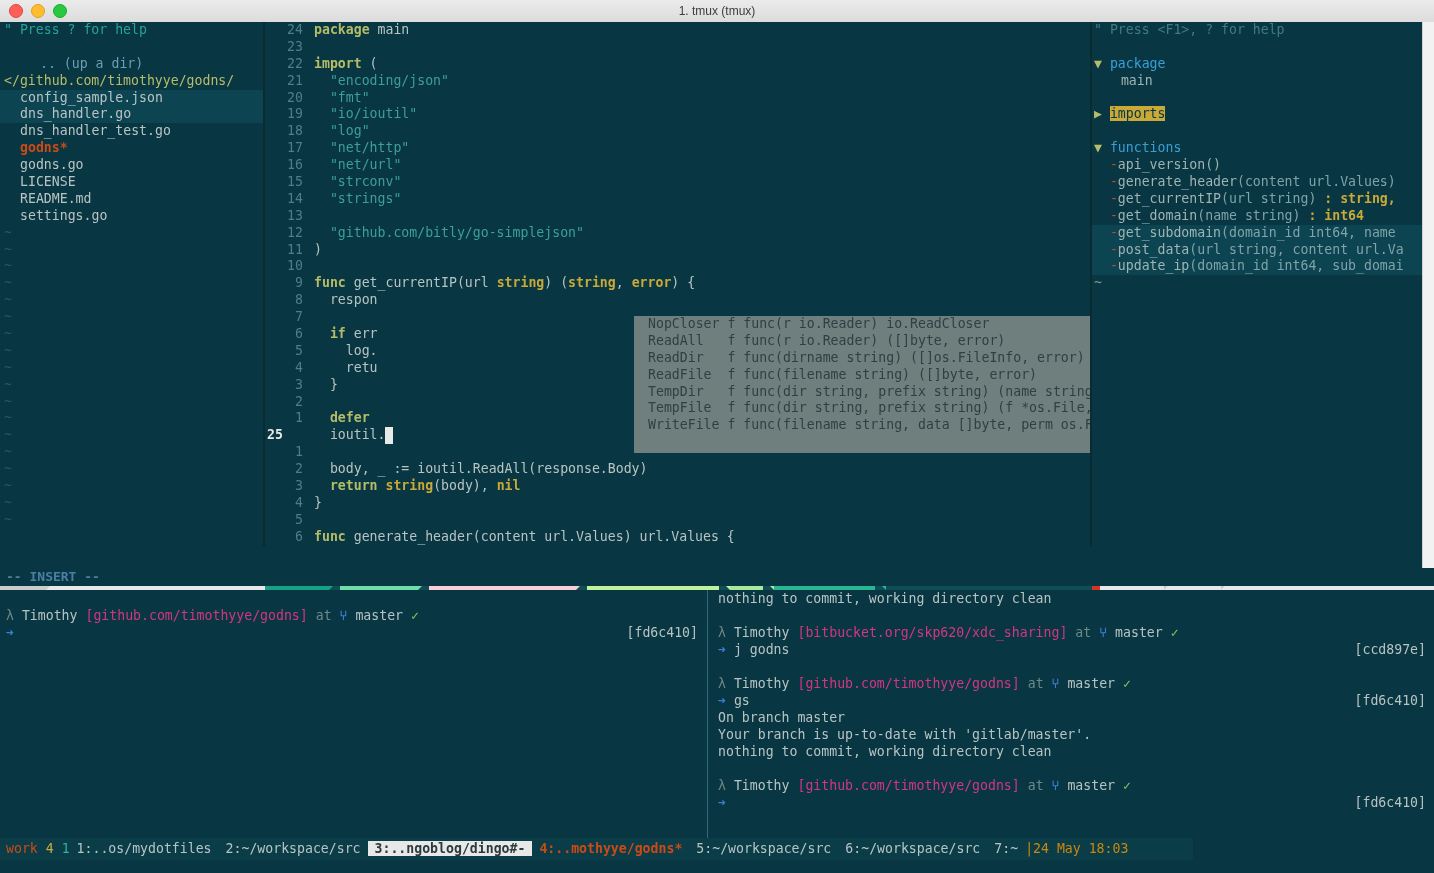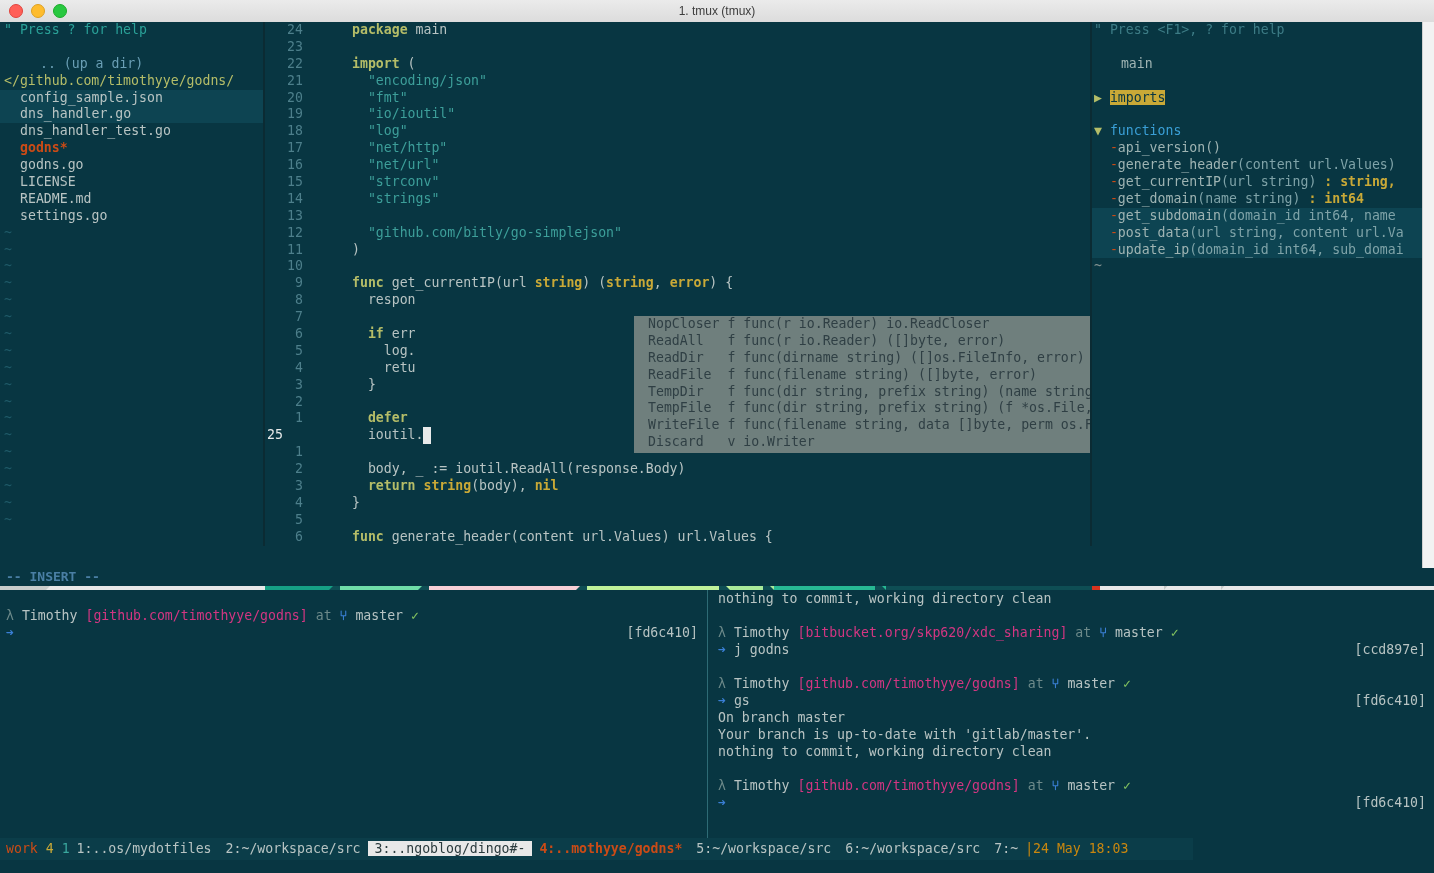--- a/index.html
+++ b/index.html
@@ -35,23 +35,23 @@
   .c-exec{color:#cb4b16;font-weight:bold;}
   .c-tilde{color:#1f5a68;}
   .nerd-sel{background:#0d4452;}
 
   .vsplit{position:absolute;top:0;width:2px;height:524px;background:#0b2b33;}
 
   
   .code{position:absolute;left:265px;top:0;width:825px;height:524px;background:#083642;overflow:hidden;}
   .cl{height:16.9px;line-height:16.9px;white-space:pre;}
   .num{display:inline-block;width:38px;text-align:right;color:#4d7f8b;}
-  .num.cur{color:#e8eaea;font-weight:normal;text-align:left;padding-left:2px;width:36px;}
+  .num.cur{color:#e8eaea;font-weight:bold;text-align:left;padding-left:2px;width:36px;}
   .gut{display:inline-block;width:11px;background:#0a3d4a;}
-  .txt{color:#b8c4c3;margin-left:38px;}
+  .txt{color:#b8c4c3;}
   .kw{color:#b5bd68;font-weight:bold;}
   .str{color:#3d9f9a;}
   .typ{color:#c9a937;font-weight:bold;}
 
   
   .popup{position:absolute;left:369px;top:294px;width:572px;height:137px;background:#6f7f7d;}
   .pi{height:16.9px;line-height:16.9px;white-space:pre;color:#2f3f44;padding-left:14px;}
 
   
   .tagbar{position:absolute;left:1092px;top:0;width:330px;height:524px;background:#083642;overflow:hidden;}
@@ -117,21 +117,21 @@
   .errpath{color:#dc322f;}
 
   
   .tmux{position:absolute;left:0;top:838px;width:1193px;height:22px;background:#0b3d49;
     display:flex;align-items:center;font-size:13.2px;}
   .tmux-left{display:flex;align-items:center;padding-left:6px;white-space:pre;}
   .tm-sess{color:#cb4b16;}
   .tm-a{color:#c9a937;}
   .tm-b{color:#3aa99f;}
   .win{color:#b8c4c3;padding:0 7px;white-space:pre;height:22px;line-height:22px;}
-  .win.active-grey{background:#e8e8e8;color:#2a3a3d;}
+  .win.active-grey{background:#e8e8e8;color:#2a3a3d;font-weight:bold;}
   .win.active-red{color:#cb4b16;font-weight:bold;}
   .tmux-right{padding-right:8px;white-space:pre;color:#c9870f;}
   .footer{position:absolute;left:0;top:860px;width:1434px;height:13px;background:#083642;}
 </style>
 </head>
 <body>
 
 <div class="app">
 
   <div class="titlebar">
@@ -218,30 +218,30 @@
 
       <div class="popup">
         <div id="popup-items">
             <div class="pi">NopCloser f func(r io.Reader) io.ReadCloser</div>
             <div class="pi">ReadAll   f func(r io.Reader) ([]byte, error)</div>
             <div class="pi">ReadDir   f func(dirname string) ([]os.FileInfo, error)</div>
             <div class="pi">ReadFile  f func(filename string) ([]byte, error)</div>
             <div class="pi">TempDir   f func(dir string, prefix string) (name string, err error)</div>
             <div class="pi">TempFile  f func(dir string, prefix string) (f *os.File, err error)</div>
             <div class="pi">WriteFile f func(filename string, data []byte, perm os.FileMode) error</div>
-            <div class="pi">Discard   v io.Writer</div>
           </div>
       </div>
     </div>
 
     <div class="vsplit" style="left:1090px"></div>
 
     <div class="tagbar">
       <div class="tb-line tb-help">" Press &lt;F1&gt;, ? for help</div>
       <div class="tb-line">&nbsp;</div>
+      <div class="tb-line"><span class="tb-arrow">▼</span> <span class="tb-kind">package</span></div>
       <div class="tb-line">&nbsp;&nbsp;<span class="tb-box"></span><span class="tb-mem">main</span></div>
       <div class="tb-line">&nbsp;</div>
       <div class="tb-line"><span class="tb-arrow">▶</span> <span class="tb-hl">imports</span></div>
       <div class="tb-line">&nbsp;</div>
       <div class="tb-line"><span class="tb-arrow">▼</span> <span class="tb-kind">functions</span></div>
       <div id="tagbar-funcs">
           <div class="tb-line">&nbsp;&nbsp;<span class="tb-dash">-</span><span class="tb-mem">api_version()</span><span class="tb-sig"></span><span class="tb-ret"></span></div>
           <div class="tb-line">&nbsp;&nbsp;<span class="tb-dash">-</span><span class="tb-mem">generate_header</span><span class="tb-sig">(content url.Values)</span><span class="tb-ret"></span></div>
           <div class="tb-line">&nbsp;&nbsp;<span class="tb-dash">-</span><span class="tb-mem">get_currentIP</span><span class="tb-sig">(url string)</span><span class="tb-ret"> : string,</span></div>
           <div class="tb-line">&nbsp;&nbsp;<span class="tb-dash">-</span><span class="tb-mem">get_domain</span><span class="tb-sig">(name string)</span><span class="tb-ret"> : int64</span></div>

